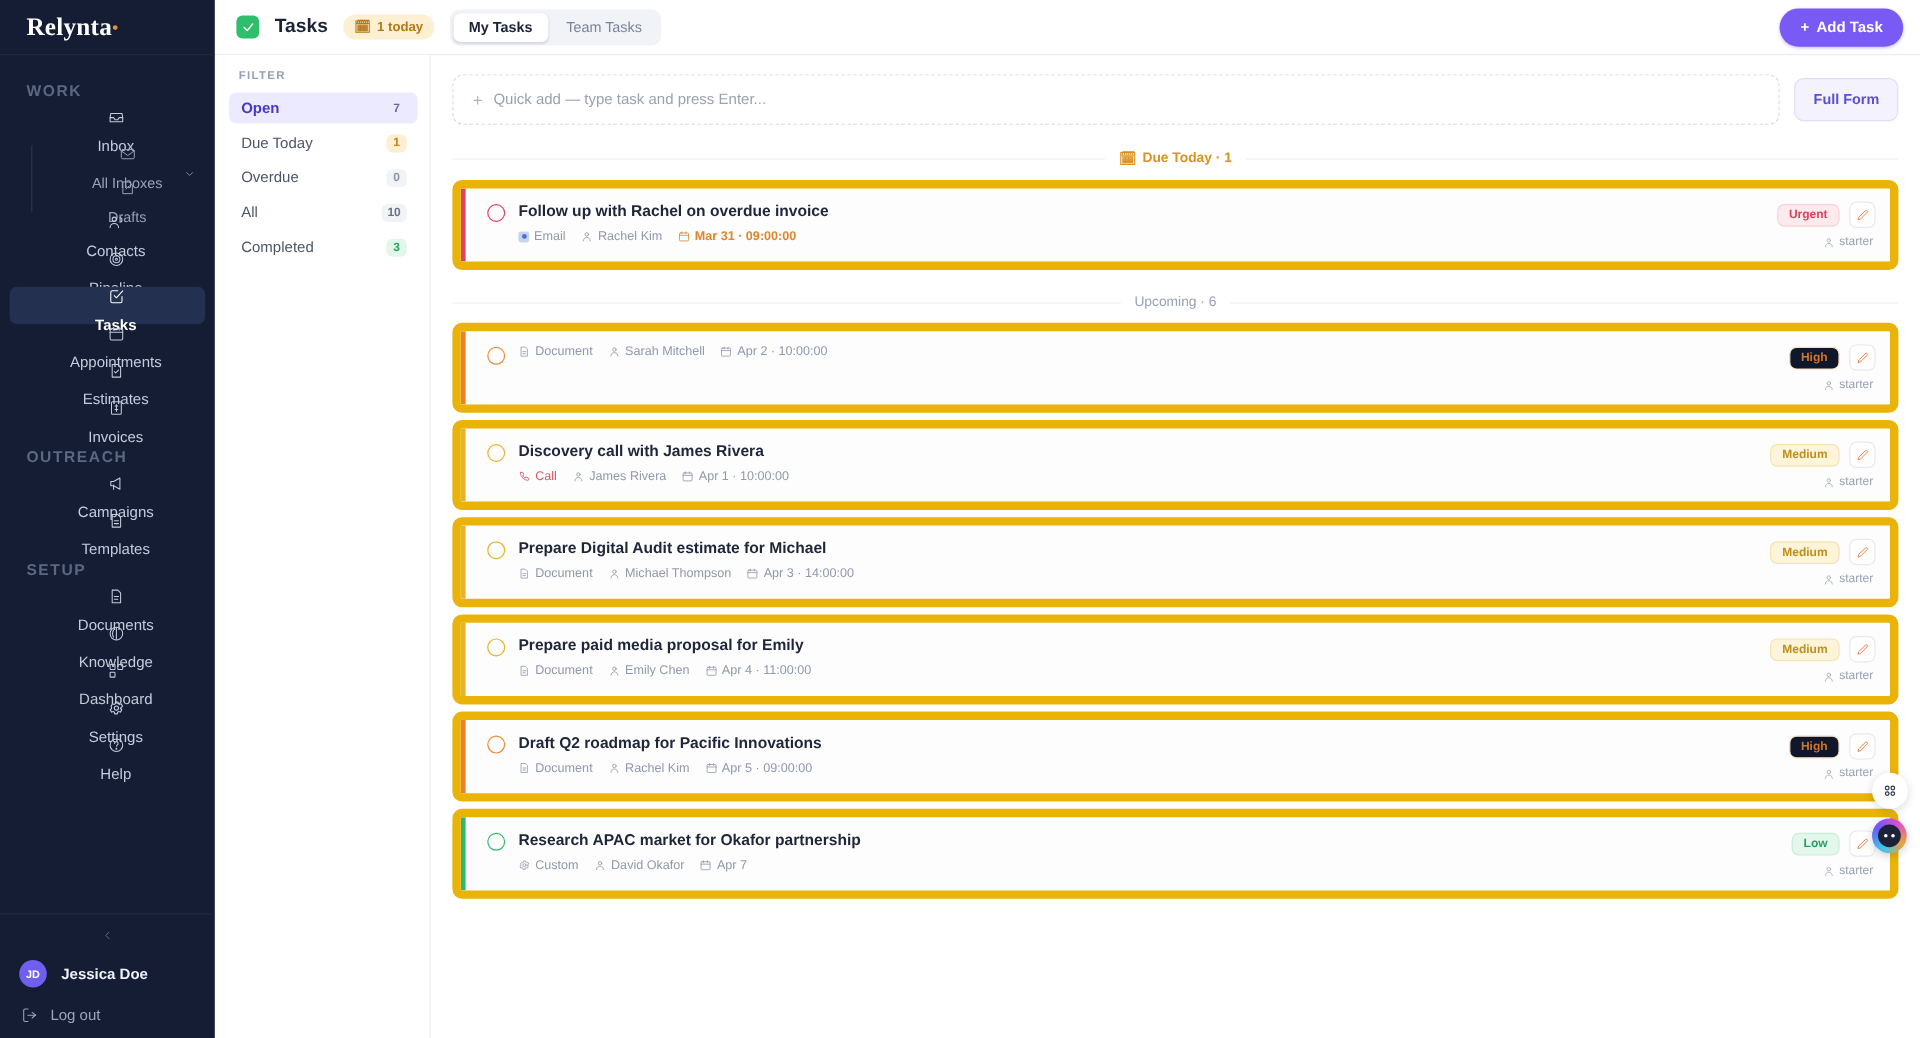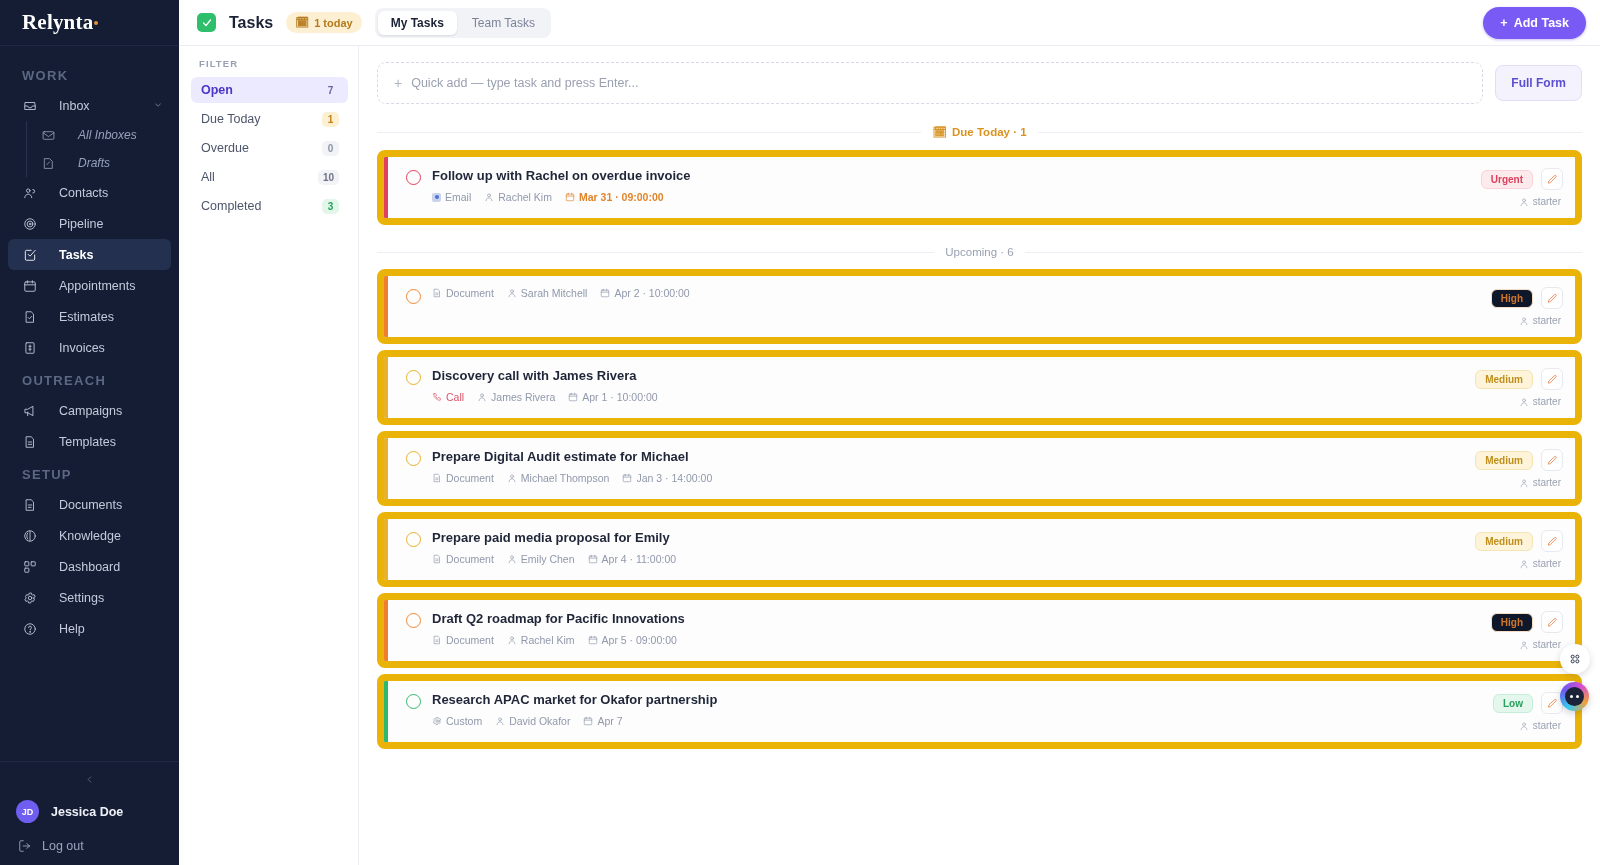--- a/index.html
+++ b/index.html
@@ -29,33 +29,33 @@
   .brand-dot {
     display: inline-block; width: 4px; height: 4px; border-radius: 50%;
     background: #e0923a; margin-left: 1px; vertical-align: 1px;
   }
   .nav { flex: 1 1 auto; padding-top: 12px; overflow: hidden; }
   .nav-section {
     font-size: 13px; letter-spacing: 1.3px; font-weight: 700;
     color: #5c6782; padding: 10px 0 7px 22px; text-transform: uppercase;
   }
   .nav-item {
-    display: flex; align-items: center; gap: 22px;
+    display: flex; align-items: center; gap: 10px;
     height: 31px; margin: 0 8px; padding-left: 14px;
     border-radius: 6px; font-size: 12.5px; color: #c3cbdc;
-    cursor: pointer; position: relative;
+    cursor: pointer; position: relative; flex-direction: column;
   }
   .nav-item.active { background: #243050; color: #ffffff; font-weight: 600; }
   .nav-item .ico { width: 15px; height: 15px; flex: 0 0 15px;
     display: flex; align-items: center; justify-content: center; }
   .nav-item .ico svg { width: 14px; height: 14px; stroke: currentColor;
     fill: none; stroke-width: 1.5; stroke-linecap: round; stroke-linejoin: round; }
   .nav-chev { margin-left: auto; margin-right: 8px; opacity: .6; }
   .nav-chev svg { width: 10px; height: 10px; }
-  .subnav { margin-left: 30px; border-left: 1px solid #283консole; font-style: italic; }
+  .subnav { margin-left: 30px; border-left: 1px solid #283консole; }
   .subnav { margin-left: 26px; padding-left: 0; border-left: 1px solid #28344f; }
   .subnav .nav-item { font-size: 12px; color: #97a2ba; height: 28px;
     margin: 0 8px 0 4px; padding-left: 10px; }
   .subnav .nav-item .ico svg { width: 13px; height: 13px; }
 
   .sidebar-bottom { border-top: 1px solid #1e2943; padding: 0 0 12px; }
   .collapse-row { display: flex; justify-content: center; padding: 8px 0 6px; }
   .collapse-btn { width: 18px; height: 18px; display: flex; align-items: center;
     justify-content: center; color: #6b7690; cursor: pointer; }
   .collapse-btn svg { width: 11px; height: 11px; stroke: currentColor; fill: none;
@@ -648,21 +648,21 @@
                     <circle cx="12" cy="8" r="3.5"></circle>
                     <path d="M5 21c0-3.9 3.1-7 7-7s7 3.1 7 7"></path>
                   </svg>
                 <span>Michael Thompson</span>
               </span>
               <span class="meta-item">
                 <svg viewBox="0 0 24 24">
                     <rect x="3" y="5" width="18" height="16" rx="2"></rect>
                     <path d="M3 10h18M8 3v4M16 3v4"></path>
                   </svg>
-                <span>Jan 3 · 14:00:00</span>
+                <span>Apr 3 · 14:00:00</span>
               </span>
             </div>
           </div>
           <div class="task-right">
             <div class="right-top">
               <span class="badge b-medium">Medium</span>
               <button class="edit-btn">
                 <svg viewBox="0 0 24 24">
                     <path d="M16.5 3.5a2.1 2.1 0 013 3L7 19l-4 1 1-4z"></path>
                   </svg>

